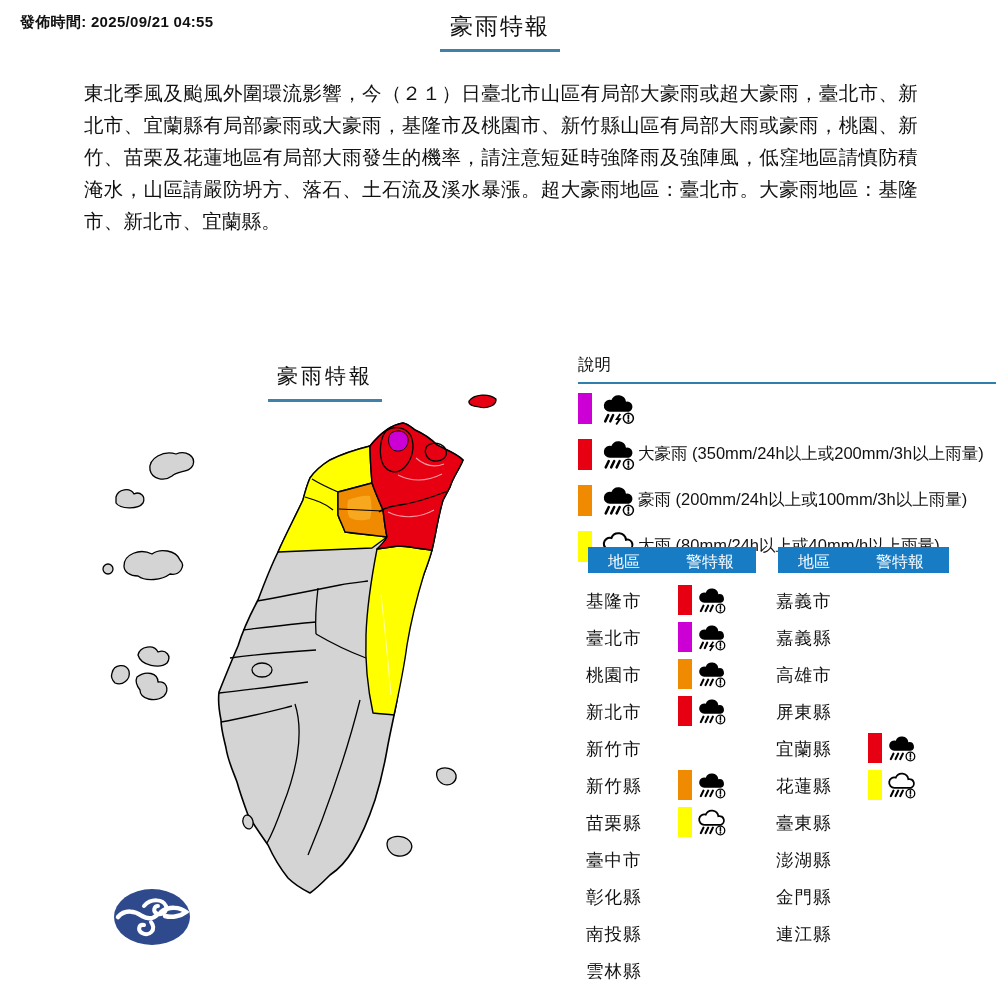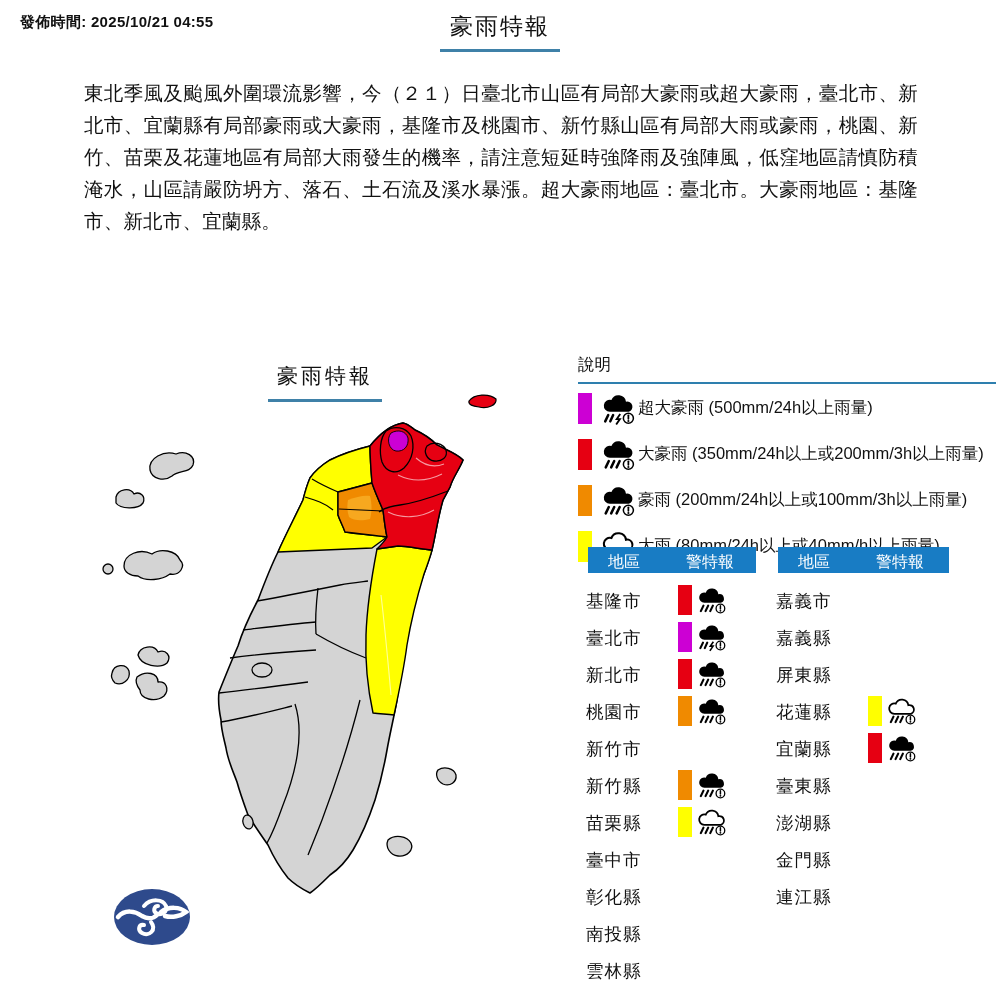--- a/index.html
+++ b/index.html
@@ -32,21 +32,21 @@
   .th-region{padding-left:20px;width:78px;}
   .tbody{margin-top:9px;text-align:center;}
   .trow{position:relative;height:37px;}
   .trow .rname{position:absolute;left:8px;top:7px;font-size:17.5px;letter-spacing:1px;}
   .trow .rbar{position:absolute;left:100px;top:3px;width:14px;height:30px;}
   .trow .ricon{position:absolute;left:117px;top:2px;}
 </style>
 </head>
 <body>
 
-<div class="publish">發佈時間: 2025/10/21 04:55</div>
+<div class="publish">發佈時間: 2025/09/21 04:55</div>
 <div class="title-wrap">
   <span class="main-title">豪雨特報</span>
 </div>
 
 <p class="desc">東北季風及颱風外圍環流影響，今（２１）日臺北市山區有局部大豪雨或超大豪雨，臺北市、新北市、宜蘭縣有局部豪雨或大豪雨，基隆市及桃園市、新竹縣山區有局部大雨或豪雨，桃園、新竹、苗栗及花蓮地區有局部大雨發生的機率，請注意短延時強降雨及強陣風，低窪地區請慎防積淹水，山區請嚴防坍方、落石、土石流及溪水暴漲。超大豪雨地區：臺北市。大豪雨地區：基隆市、新北市、宜蘭縣。</p>
 
 <span class="map-title">豪雨特報</span>
 
 <svg id="map-svg" width="420" height="602" viewBox="95 388 420 602">
 
@@ -141,21 +141,20 @@
       <div class="legend-row">
         <div class="legend-bar" style="background:#cc00d4"></div>
         <div class="legend-icon"><svg width="37" height="37" viewBox="0 0 34 33">
             <path d="M27.5 19.5 H10 a5.5 5.5 0 1 1 1.4 -10.8 a7 7 0 0 1 13.4 1.6 a4.8 4.8 0 0 1 2.7 9.2 z" fill="#000"></path>
             <path d="M8.5 22.5 L5.7 28.3 M13 22.5 L10.4 28.3" stroke="#000" stroke-width="2.3" stroke-linecap="round" fill="none"></path>
             <path d="M19.5 21.5 L16.3 26.2 L19.2 26.2 L15.8 31.2" stroke="#000" stroke-width="1.7" fill="none"></path>
             <circle cx="27" cy="25.5" r="4.6" fill="#fff" stroke="#000" stroke-width="1.4"></circle>
             <path d="M27 22.7 L27 26" stroke="#000" stroke-width="1.6" stroke-linecap="round"></path>
             <circle cx="27" cy="28" r="1" fill="#000"></circle>
           </svg></div>
-        <span class="legend-label">超大豪雨 (500mm/24h以上雨量)</span>
       </div>
       <div class="legend-row">
         <div class="legend-bar" style="background:#e60012"></div>
         <div class="legend-icon"><svg width="37" height="37" viewBox="0 0 34 33">
             <path d="M27.5 19.5 H10 a5.5 5.5 0 1 1 1.4 -10.8 a7 7 0 0 1 13.4 1.6 a4.8 4.8 0 0 1 2.7 9.2 z" fill="#000"></path>
             <path d="M9 22.5 L6.2 28.3 M14 22.5 L11.2 28.3 M19 22.5 L16.2 28.3" stroke="#000" stroke-width="2.3" stroke-linecap="round" fill="none"></path>
             <circle cx="27" cy="25.5" r="4.6" fill="#fff" stroke="#000" stroke-width="1.4"></circle>
             <path d="M27 22.7 L27 26" stroke="#000" stroke-width="1.6" stroke-linecap="round"></path>
             <circle cx="27" cy="28" r="1" fill="#000"></circle>
           </svg></div>
@@ -209,33 +208,33 @@
         <div class="ricon"><svg width="32" height="32" viewBox="0 0 34 33">
             <path d="M27.5 19.5 H10 a5.5 5.5 0 1 1 1.4 -10.8 a7 7 0 0 1 13.4 1.6 a4.8 4.8 0 0 1 2.7 9.2 z" fill="#000"></path>
             <path d="M8.5 22.5 L5.7 28.3 M13 22.5 L10.4 28.3" stroke="#000" stroke-width="2.3" stroke-linecap="round" fill="none"></path>
             <path d="M19.5 21.5 L16.3 26.2 L19.2 26.2 L15.8 31.2" stroke="#000" stroke-width="1.7" fill="none"></path>
             <circle cx="27" cy="25.5" r="4.6" fill="#fff" stroke="#000" stroke-width="1.4"></circle>
             <path d="M27 22.7 L27 26" stroke="#000" stroke-width="1.6" stroke-linecap="round"></path>
             <circle cx="27" cy="28" r="1" fill="#000"></circle>
           </svg></div>
       </div>
       <div class="trow">
+        <span class="rname">桃園市</span>
+        <div class="rbar" style="background:#f08a00"></div>
+        <div class="ricon"><svg width="32" height="32" viewBox="0 0 34 33">
+            <path d="M27.5 19.5 H10 a5.5 5.5 0 1 1 1.4 -10.8 a7 7 0 0 1 13.4 1.6 a4.8 4.8 0 0 1 2.7 9.2 z" fill="#000"></path>
+            <path d="M9 22.5 L6.2 28.3 M14 22.5 L11.2 28.3 M19 22.5 L16.2 28.3" stroke="#000" stroke-width="2.3" stroke-linecap="round" fill="none"></path>
+            <circle cx="27" cy="25.5" r="4.6" fill="#fff" stroke="#000" stroke-width="1.4"></circle>
+            <path d="M27 22.7 L27 26" stroke="#000" stroke-width="1.6" stroke-linecap="round"></path>
+            <circle cx="27" cy="28" r="1" fill="#000"></circle>
+          </svg></div>
+      </div>
+      <div class="trow">
         <span class="rname">新北市</span>
         <div class="rbar" style="background:#e60012"></div>
-        <div class="ricon"><svg width="32" height="32" viewBox="0 0 34 33">
-            <path d="M27.5 19.5 H10 a5.5 5.5 0 1 1 1.4 -10.8 a7 7 0 0 1 13.4 1.6 a4.8 4.8 0 0 1 2.7 9.2 z" fill="#000"></path>
-            <path d="M9 22.5 L6.2 28.3 M14 22.5 L11.2 28.3 M19 22.5 L16.2 28.3" stroke="#000" stroke-width="2.3" stroke-linecap="round" fill="none"></path>
-            <circle cx="27" cy="25.5" r="4.6" fill="#fff" stroke="#000" stroke-width="1.4"></circle>
-            <path d="M27 22.7 L27 26" stroke="#000" stroke-width="1.6" stroke-linecap="round"></path>
-            <circle cx="27" cy="28" r="1" fill="#000"></circle>
-          </svg></div>
-      </div>
-      <div class="trow">
-        <span class="rname">桃園市</span>
-        <div class="rbar" style="background:#f08a00"></div>
         <div class="ricon"><svg width="32" height="32" viewBox="0 0 34 33">
             <path d="M27.5 19.5 H10 a5.5 5.5 0 1 1 1.4 -10.8 a7 7 0 0 1 13.4 1.6 a4.8 4.8 0 0 1 2.7 9.2 z" fill="#000"></path>
             <path d="M9 22.5 L6.2 28.3 M14 22.5 L11.2 28.3 M19 22.5 L16.2 28.3" stroke="#000" stroke-width="2.3" stroke-linecap="round" fill="none"></path>
             <circle cx="27" cy="25.5" r="4.6" fill="#fff" stroke="#000" stroke-width="1.4"></circle>
             <path d="M27 22.7 L27 26" stroke="#000" stroke-width="1.6" stroke-linecap="round"></path>
             <circle cx="27" cy="28" r="1" fill="#000"></circle>
           </svg></div>
       </div>
       <div class="trow">
         <span class="rname">新竹市</span>
@@ -282,45 +281,48 @@
       <span class="th-warn">警特報</span>
     </div>
     <div class="tbody">
       <div class="trow">
         <span class="rname">嘉義市</span>
       </div>
       <div class="trow">
         <span class="rname">嘉義縣</span>
       </div>
       <div class="trow">
+        <span class="rname">高雄市</span>
+      </div>
+      <div class="trow">
         <span class="rname">屏東縣</span>
+      </div>
+      <div class="trow">
+        <span class="rname">宜蘭縣</span>
+        <div class="rbar" style="background:#e60012"></div>
+        <div class="ricon"><svg width="32" height="32" viewBox="0 0 34 33">
+            <path d="M27.5 19.5 H10 a5.5 5.5 0 1 1 1.4 -10.8 a7 7 0 0 1 13.4 1.6 a4.8 4.8 0 0 1 2.7 9.2 z" fill="#000"></path>
+            <path d="M9 22.5 L6.2 28.3 M14 22.5 L11.2 28.3 M19 22.5 L16.2 28.3" stroke="#000" stroke-width="2.3" stroke-linecap="round" fill="none"></path>
+            <circle cx="27" cy="25.5" r="4.6" fill="#fff" stroke="#000" stroke-width="1.4"></circle>
+            <path d="M27 22.7 L27 26" stroke="#000" stroke-width="1.6" stroke-linecap="round"></path>
+            <circle cx="27" cy="28" r="1" fill="#000"></circle>
+          </svg></div>
       </div>
       <div class="trow">
         <span class="rname">花蓮縣</span>
         <div class="rbar" style="background:#ffff00"></div>
         <div class="ricon"><svg width="32" height="32" viewBox="0 0 34 33">
             <path d="M27.5 19.5 H10 a5.5 5.5 0 1 1 1.4 -10.8 a7 7 0 0 1 13.4 1.6 a4.8 4.8 0 0 1 2.7 9.2 z" fill="#fff" stroke="#000" stroke-width="1.9"></path>
             <path d="M9 22.5 L6.2 28.3 M14 22.5 L11.2 28.3 M19 22.5 L16.2 28.3" stroke="#000" stroke-width="2.3" stroke-linecap="round" fill="none"></path>
             <circle cx="27" cy="25.5" r="4.6" fill="#fff" stroke="#000" stroke-width="1.4"></circle>
             <path d="M27 22.7 L27 26" stroke="#000" stroke-width="1.6" stroke-linecap="round"></path>
             <circle cx="27" cy="28" r="1" fill="#000"></circle>
           </svg></div>
       </div>
       <div class="trow">
-        <span class="rname">宜蘭縣</span>
-        <div class="rbar" style="background:#e60012"></div>
-        <div class="ricon"><svg width="32" height="32" viewBox="0 0 34 33">
-            <path d="M27.5 19.5 H10 a5.5 5.5 0 1 1 1.4 -10.8 a7 7 0 0 1 13.4 1.6 a4.8 4.8 0 0 1 2.7 9.2 z" fill="#000"></path>
-            <path d="M9 22.5 L6.2 28.3 M14 22.5 L11.2 28.3 M19 22.5 L16.2 28.3" stroke="#000" stroke-width="2.3" stroke-linecap="round" fill="none"></path>
-            <circle cx="27" cy="25.5" r="4.6" fill="#fff" stroke="#000" stroke-width="1.4"></circle>
-            <path d="M27 22.7 L27 26" stroke="#000" stroke-width="1.6" stroke-linecap="round"></path>
-            <circle cx="27" cy="28" r="1" fill="#000"></circle>
-          </svg></div>
-      </div>
-      <div class="trow">
         <span class="rname">臺東縣</span>
       </div>
       <div class="trow">
         <span class="rname">澎湖縣</span>
       </div>
       <div class="trow">
         <span class="rname">金門縣</span>
       </div>
       <div class="trow">
         <span class="rname">連江縣</span>

